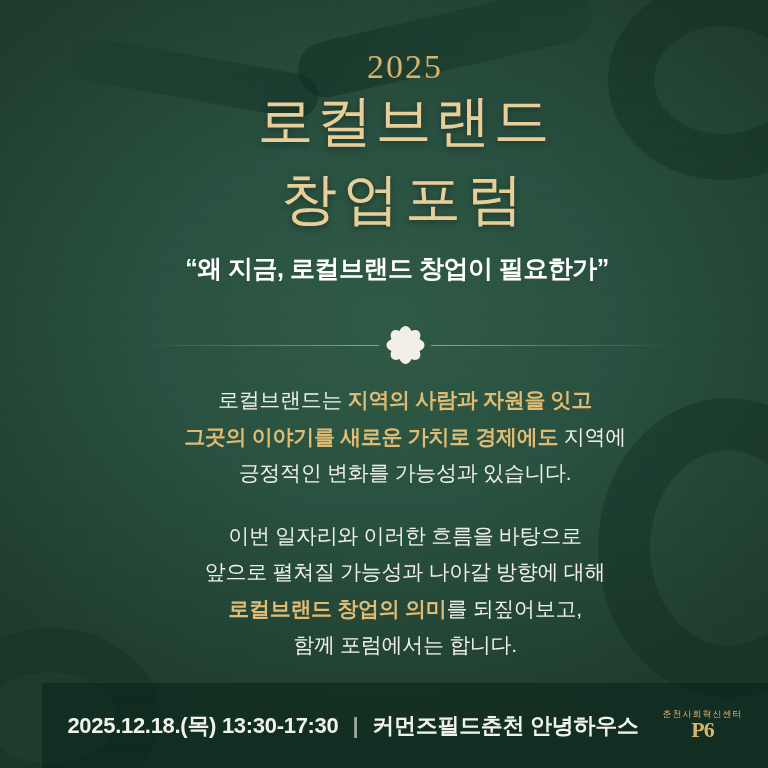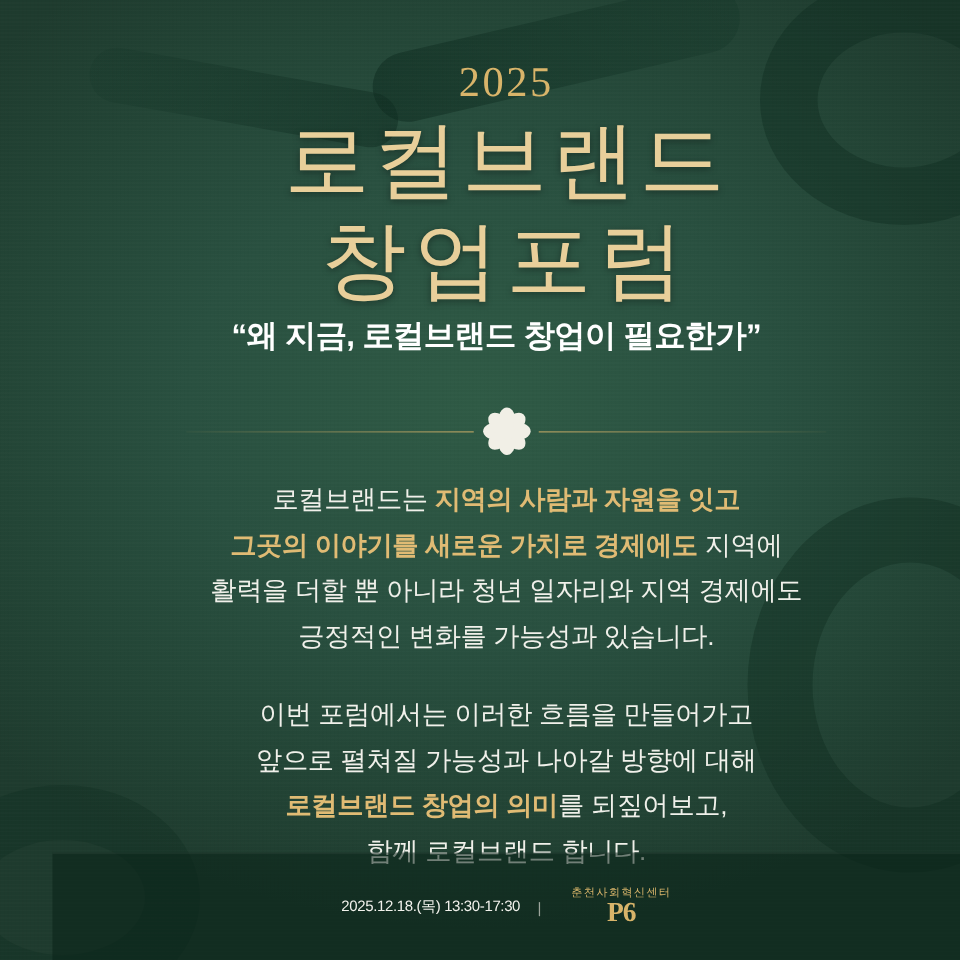--- a/index.html
+++ b/index.html
@@ -70,27 +70,27 @@
     text-align:center;
     font-size:34px; letter-spacing:2px;
     color:#d8b46a;
     font-family:"Liberation Serif", serif;
   }
   .title {
     position:absolute; top:88px; left:0; right:0;
     text-align:center;
     color:#e8cf9a;
     font-family:"Liberation Serif", serif;
-    font-size:68px;
+    font-size:56px;
     line-height:1.18;
     letter-spacing:3px;
     text-shadow:0 2px 6px rgba(0,0,0,0.35);
   }
   .title .line { display:block; }
-  .title .line2 { letter-spacing:6px; }
+  .title .line2 { letter-spacing:6px;margin-top:12px; }
 
   .subtitle {
     position:absolute; top:252px; left:0; right:16px;
     text-align:center;
     color:#ffffff;
     font-weight:bold;
     font-size:25px;
     letter-spacing:-0.5px;
   }
 
@@ -133,22 +133,22 @@
     position:absolute; bottom:0; left:0; right:0;
     height:86px;
     background:rgba(10,34,24,0.55);
     border-top:1px solid rgba(255,255,255,0.06);
     display:flex; align-items:center; justify-content:center;
     gap:14px;
     z-index:4;
   }
   .footer .info {
     color:#f2f2ec;
-    font-size:12px;
-    font-weight:normal;
+    font-size:22px;
+    font-weight:bold;
     letter-spacing:-0.3px;
     white-space:nowrap;
   }
   .footer .sep { color:#d8d8d0; opacity:0.7; }
   .logo {
     display:inline-flex; flex-direction:column; align-items:center;
     margin-left:10px; line-height:1;
   }
   .logo .top {
     font-size:9px; color:#d8b46a; letter-spacing:1px;
@@ -193,34 +193,34 @@
         <span style="transform:rotate(270deg) translateY(-6px);"></span>
         <span style="transform:rotate(315deg) translateY(-6px);"></span>
       </div>
       <div class="rule right"></div>
     </div>
 
     <div class="body-text">
       <div class="para">
         <div><span>로컬브랜드는 </span><span class="hl">지역의 사람과 자원을 잇고</span></div>
         <div><span class="hl">그곳의 이야기를 새로운 가치로 경제에도</span><span> 지역에</span></div>
-        <div>활력을 더할 뿐 아니라 청년 일자리와 지역 경제에도</div>
         <div>긍정적인 변화를 가능성과 있습니다.</div>
       </div>
       <div class="para">
-        <div>이번 포럼에서는 이러한 흐름을 만들어가고</div>
+        <div>이번 일자리와 이러한 흐름을 바탕으로</div>
         <div>앞으로 펼쳐질 가능성과 나아갈 방향에 대해</div>
         <div><span class="hl">로컬브랜드 창업의 의미</span><span>를 되짚어보고,</span></div>
-        <div>함께 로컬브랜드 합니다.</div>
+        <div>함께 포럼에서는 합니다.</div>
       </div>
     </div>
 
     <div class="footer">
       <span class="info">2025.12.18.(목) 13:30-17:30</span>
       <span class="info sep">|</span>
+      <span class="info">커먼즈필드춘천 안녕하우스</span>
       <span class="logo">
         <span class="top">춘천사회혁신센터</span>
         <span class="main">P6</span>
       </span>
     </div>
 
   </div>
 </div>
 
 </body></html>

